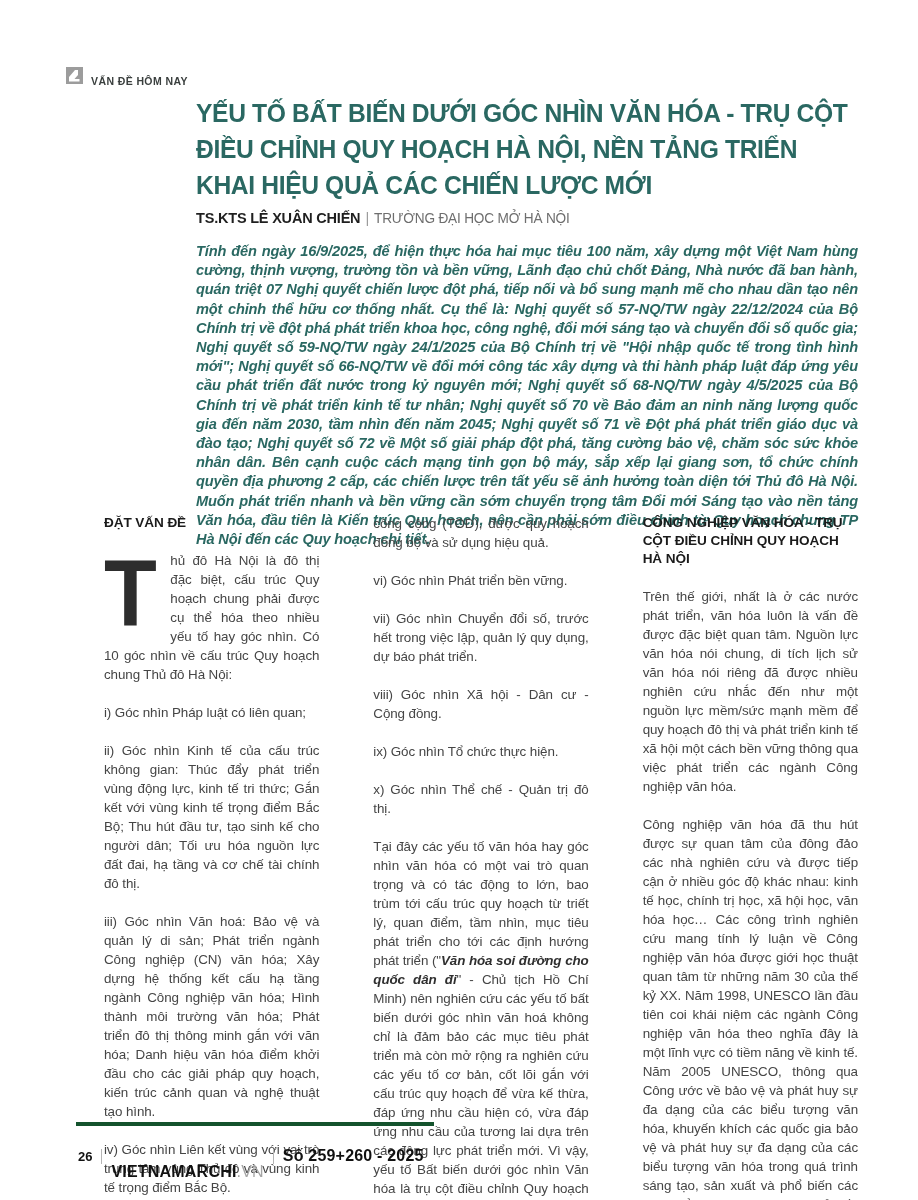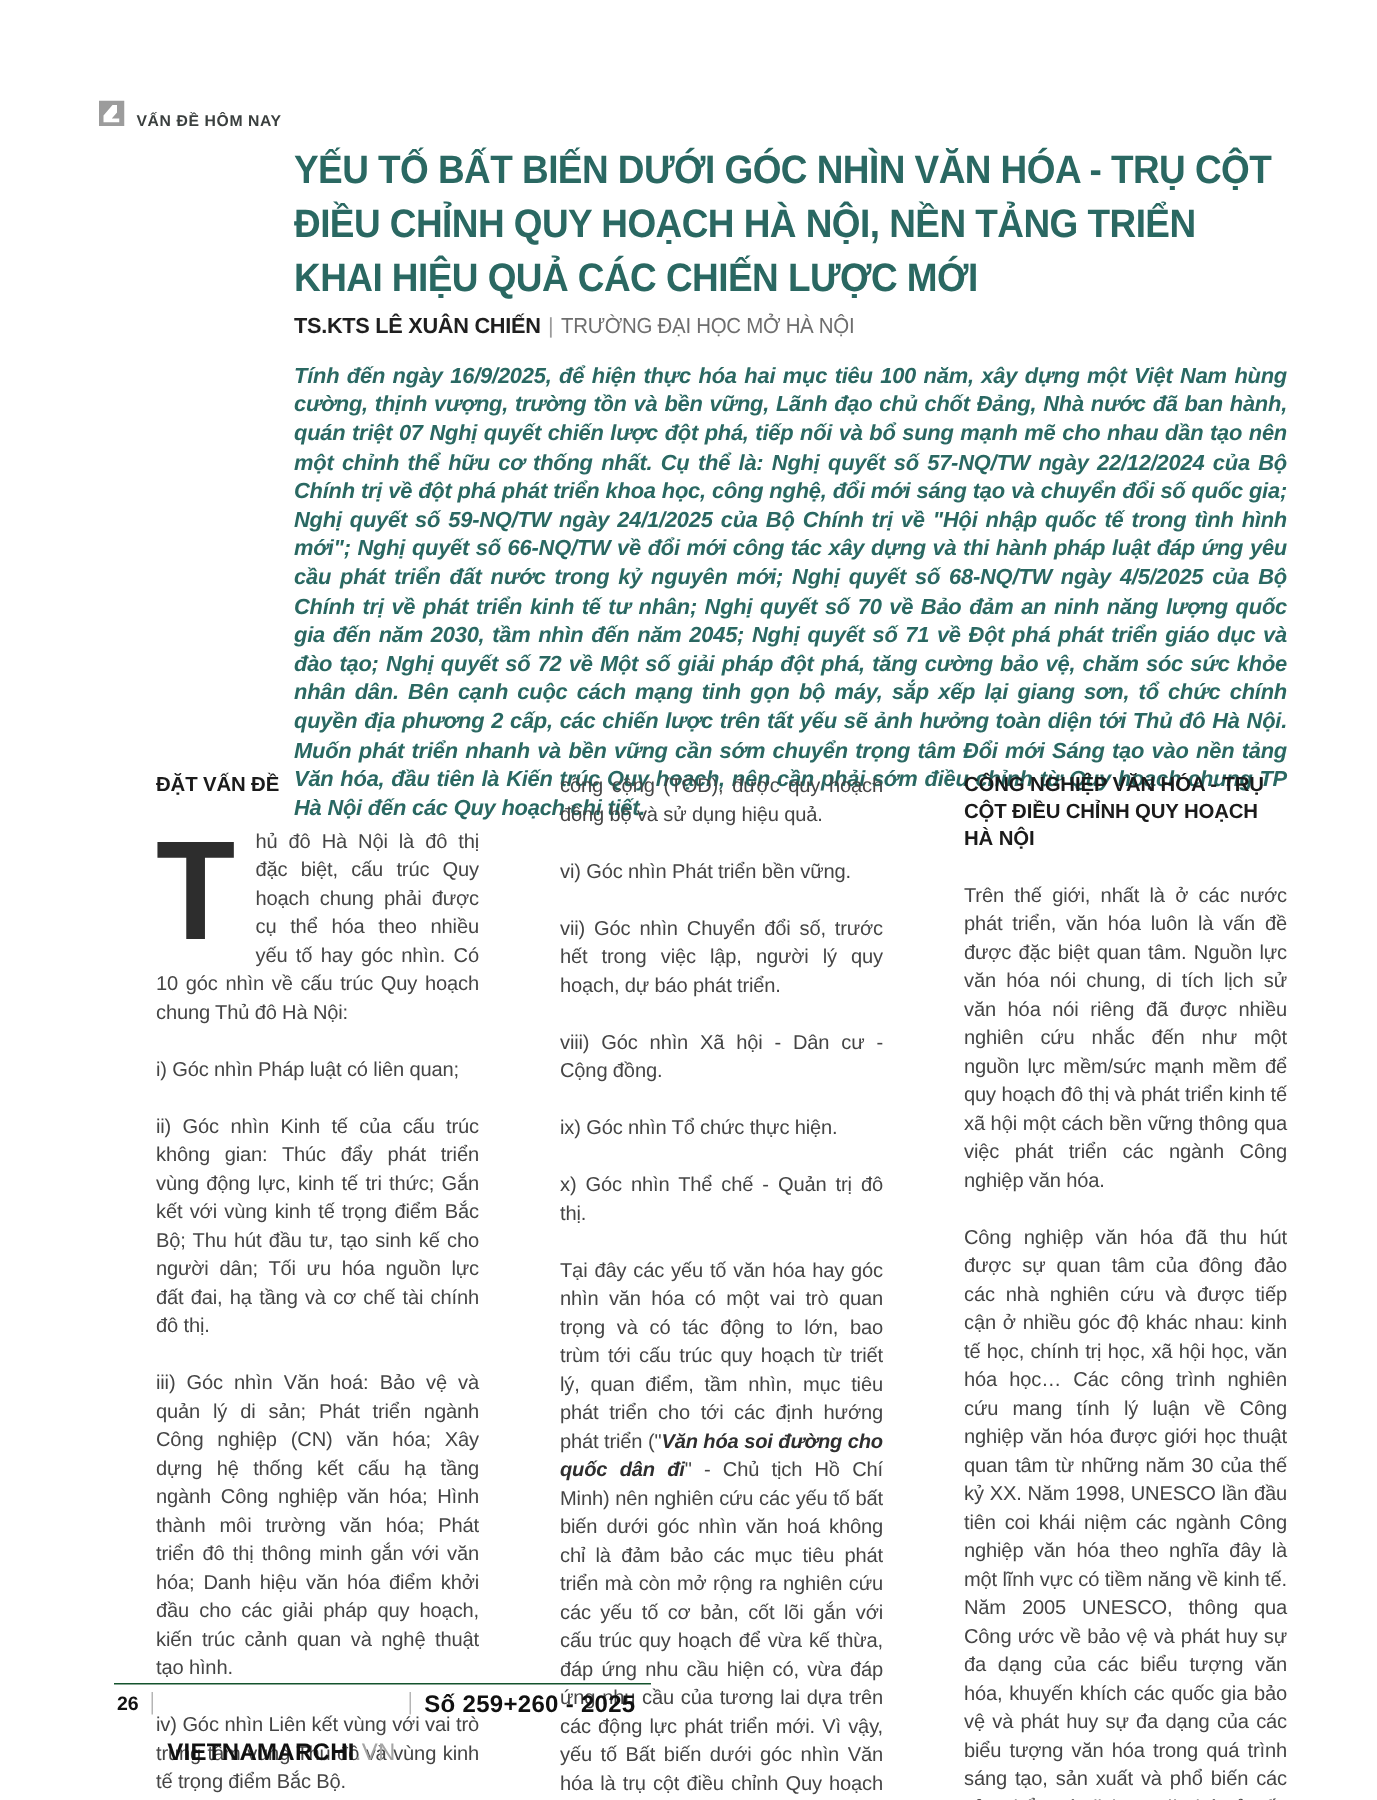--- a/index.html
+++ b/index.html
@@ -45,22 +45,22 @@
   .col p { margin-bottom:19px; }
   .dropcap {
     float:left; font-size:94px; line-height:76px; font-weight:700; color:#2d2d2d;
     margin:5px 9px 0 0; transform:scaleX(0.92); transform-origin:left top;
   }
   .quote-em { font-weight:700; font-style:italic; color:#2f2f2f; }
 
   
   .footer {
     position:absolute; left:76px; top:1122px;
-    border-top:1px solid #14532d; padding:5px 10px 0 2px;
-    display:inline-flex; align-items:flex-start; gap:9px; white-space:nowrap;
+    border-top:4px solid #14532d; padding:5px 10px 0 2px;
+    display:inline-flex; align-items:center; gap:9px; white-space:nowrap;
   }
   .pagenum { font-size:13px; font-weight:700; color:#111; }
   .vdiv { width:1px; height:15px; background:#b5b5b5; display:inline-block; }
   .brand-text { font-size:16px; font-weight:700; color:#111; letter-spacing:0.2px;margin-top:32px; }
   .brand-suffix { font-weight:400; color:#a5a5a5; }
   .issue { font-size:16px; font-weight:700; color:#111; letter-spacing:0.2px; }
 </style>
 </head>
 <body>
 
@@ -96,21 +96,21 @@
       <p>i) Góc nhìn Pháp luật có liên quan;</p>
       <p>ii) Góc nhìn Kinh tế của cấu trúc không gian: Thúc đẩy phát triển vùng động lực, kinh tế tri thức; Gắn kết với vùng kinh tế trọng điểm Bắc Bộ; Thu hút đầu tư, tạo sinh kế cho người dân; Tối ưu hóa nguồn lực đất đai, hạ tầng và cơ chế tài chính đô thị.</p>
       <p>iii) Góc nhìn Văn hoá: Bảo vệ và quản lý di sản; Phát triển ngành Công nghiệp (CN) văn hóa; Xây dựng hệ thống kết cấu hạ tầng ngành Công nghiệp văn hóa; Hình thành môi trường văn hóa; Phát triển đô thị thông minh gắn với văn hóa; Danh hiệu văn hóa điểm khởi đầu cho các giải pháp quy hoạch, kiến trúc cảnh quan và nghệ thuật tạo hình.</p>
       <p>iv) Góc nhìn Liên kết vùng với vai trò trung tâm vùng Thủ đô và vùng kinh tế trọng điểm Bắc Bộ.</p>
       <p>v) Góc nhìn Kỹ thuật - Hạ tầng có cấu trúc đô thị định hướng theo giao thông</p>
     </div>
 
     <div class="col">
       <p>công cộng (TOD), được quy hoạch đồng bộ và sử dụng hiệu quả.</p>
       <p>vi) Góc nhìn Phát triển bền vững.</p>
-      <p>vii) Góc nhìn Chuyển đổi số, trước hết trong việc lập, người lý quy hoạch, dự báo phát triển.</p>
+      <p>vii) Góc nhìn Chuyển đổi số, trước hết trong việc lập, quản lý quy dụng, dự báo phát triển.</p>
       <p>viii) Góc nhìn Xã hội - Dân cư - Cộng đồng.</p>
       <p>ix) Góc nhìn Tổ chức thực hiện.</p>
       <p>x) Góc nhìn Thể chế - Quản trị đô thị.</p>
       <p><span>Tại đây các yếu tố văn hóa hay góc nhìn văn hóa có một vai trò quan trọng và có tác động to lớn, bao trùm tới cấu trúc quy hoạch từ triết lý, quan điểm, tầm nhìn, mục tiêu phát triển cho tới các định hướng phát triển ("</span><span class="quote-em">Văn hóa soi đường cho quốc dân đi</span><span>" - Chủ tịch Hồ Chí Minh) nên nghiên cứu các yếu tố bất biến dưới góc nhìn văn hoá không chỉ là đảm bảo các mục tiêu phát triển mà còn mở rộng ra nghiên cứu các yếu tố cơ bản, cốt lõi gắn với cấu trúc quy hoạch để vừa kế thừa, đáp ứng nhu cầu hiện có, vừa đáp ứng nhu cầu của tương lai dựa trên các động lực phát triển mới. Vì vậy, yếu tố Bất biến dưới góc nhìn Văn hóa là trụ cột điều chỉnh Quy hoạch Hà Nội, nền tảng triển khai hiệu quả các chiến lược mới.</span></p>
     </div>
 
     <div class="col">
       <h3>CÔNG NGHIỆP VĂN HÓA - TRỤ CỘT ĐIỀU CHỈNH QUY HOẠCH HÀ NỘI</h3>
       <p>Trên thế giới, nhất là ở các nước phát triển, văn hóa luôn là vấn đề được đặc biệt quan tâm. Nguồn lực văn hóa nói chung, di tích lịch sử văn hóa nói riêng đã được nhiều nghiên cứu nhắc đến như một nguồn lực mềm/sức mạnh mềm để quy hoạch đô thị và phát triển kinh tế xã hội một cách bền vững thông qua việc phát triển các ngành Công nghiệp văn hóa.</p>
       <p>Công nghiệp văn hóa đã thu hút được sự quan tâm của đông đảo các nhà nghiên cứu và được tiếp cận ở nhiều góc độ khác nhau: kinh tế học, chính trị học, xã hội học, văn hóa học… Các công trình nghiên cứu mang tính lý luận về Công nghiệp văn hóa được giới học thuật quan tâm từ những năm 30 của thế kỷ XX. Năm 1998, UNESCO lần đầu tiên coi khái niệm các ngành Công nghiệp văn hóa theo nghĩa đây là một lĩnh vực có tiềm năng về kinh tế. Năm 2005 UNESCO, thông qua Công ước về bảo vệ và phát huy sự đa dạng của các biểu tượng văn hóa, khuyến khích các quốc gia bảo vệ và phát huy sự đa dạng của các biểu tượng văn hóa trong quá trình sáng tạo, sản xuất và phổ biến các sản phẩm và dịch vụ văn hóa ở cấp quốc gia và quốc tế.</p>

